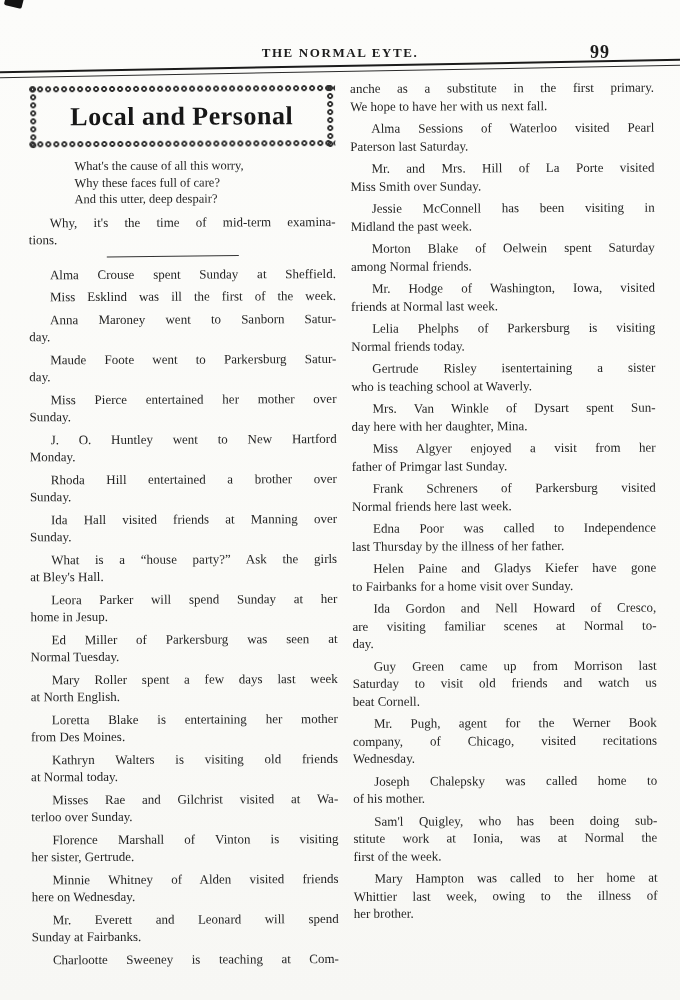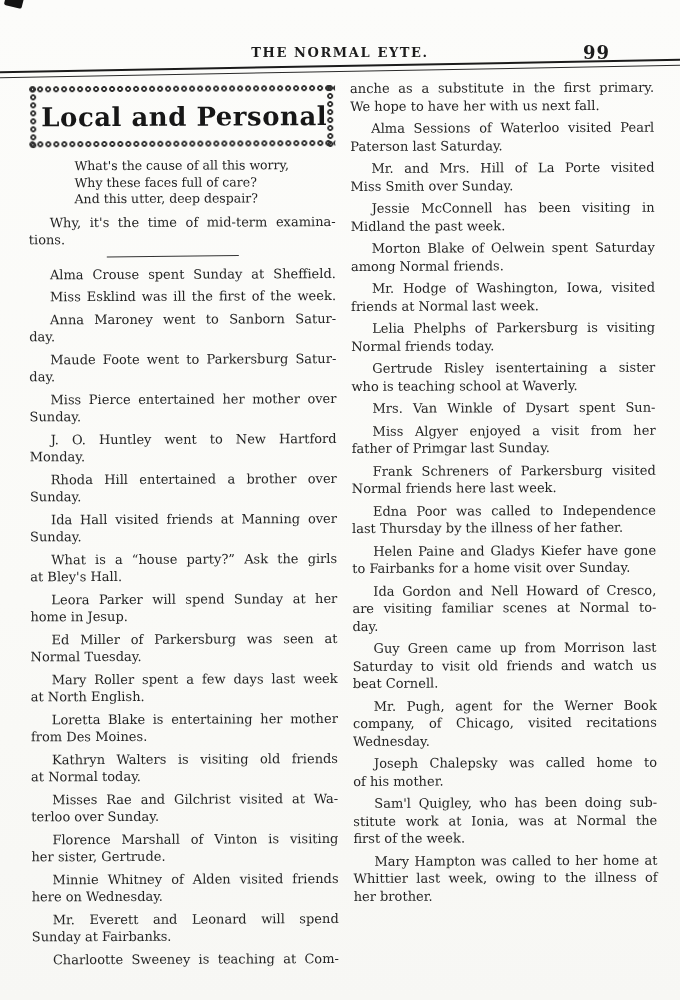--- a/index.html
+++ b/index.html
@@ -7,20 +7,21 @@
     width:680px; height:1000px;
     background:#f6f6f4;
     font-family:"DejaVu Serif", serif;
     color:#222;
     overflow:hidden;
   }
   .page {
     position:relative; width:680px; height:1000px;
     background:linear-gradient(180deg,#fcfcfa 0%, #fafaf7 60%, #f7f7f4 100%);
     overflow:hidden;
+    font-family:Liberation Serif, serif;
   }
   .corner-mark{
     position:absolute; top:-5px; left:5px; width:18px; height:12px;
     background:#141414; transform:rotate(14deg); border-radius:2px;
   }
   .journal-title{
     position:absolute; top:45px; left:0; right:0;
     text-align:center; font-weight:bold; font-size:13px; letter-spacing:1.6px;
     color:#1c1c1c;
   }
@@ -221,20 +222,21 @@
         <p class="item">
           <span class="ln ln-first">Lelia Phelphs of Parkersburg is visiting</span>
           <span class="ln ln-last">Normal friends today.</span>
         </p>
         <p class="item">
           <span class="ln ln-first">Gertrude Risley isentertaining a sister</span>
           <span class="ln ln-last">who is teaching school at Waverly.</span>
         </p>
         <p class="item">
           <span class="ln ln-first">Mrs. Van Winkle of Dysart spent Sun-</span>
+          <span class="ln ln-last">day here with her daughter, Mina.</span>
         </p>
         <p class="item">
           <span class="ln ln-first">Miss Algyer enjoyed a visit from her</span>
           <span class="ln ln-last">father of Primgar last Sunday.</span>
         </p>
         <p class="item">
           <span class="ln ln-first">Frank Schreners of Parkersburg visited</span>
           <span class="ln ln-last">Normal friends here last week.</span>
         </p>
         <p class="item">

